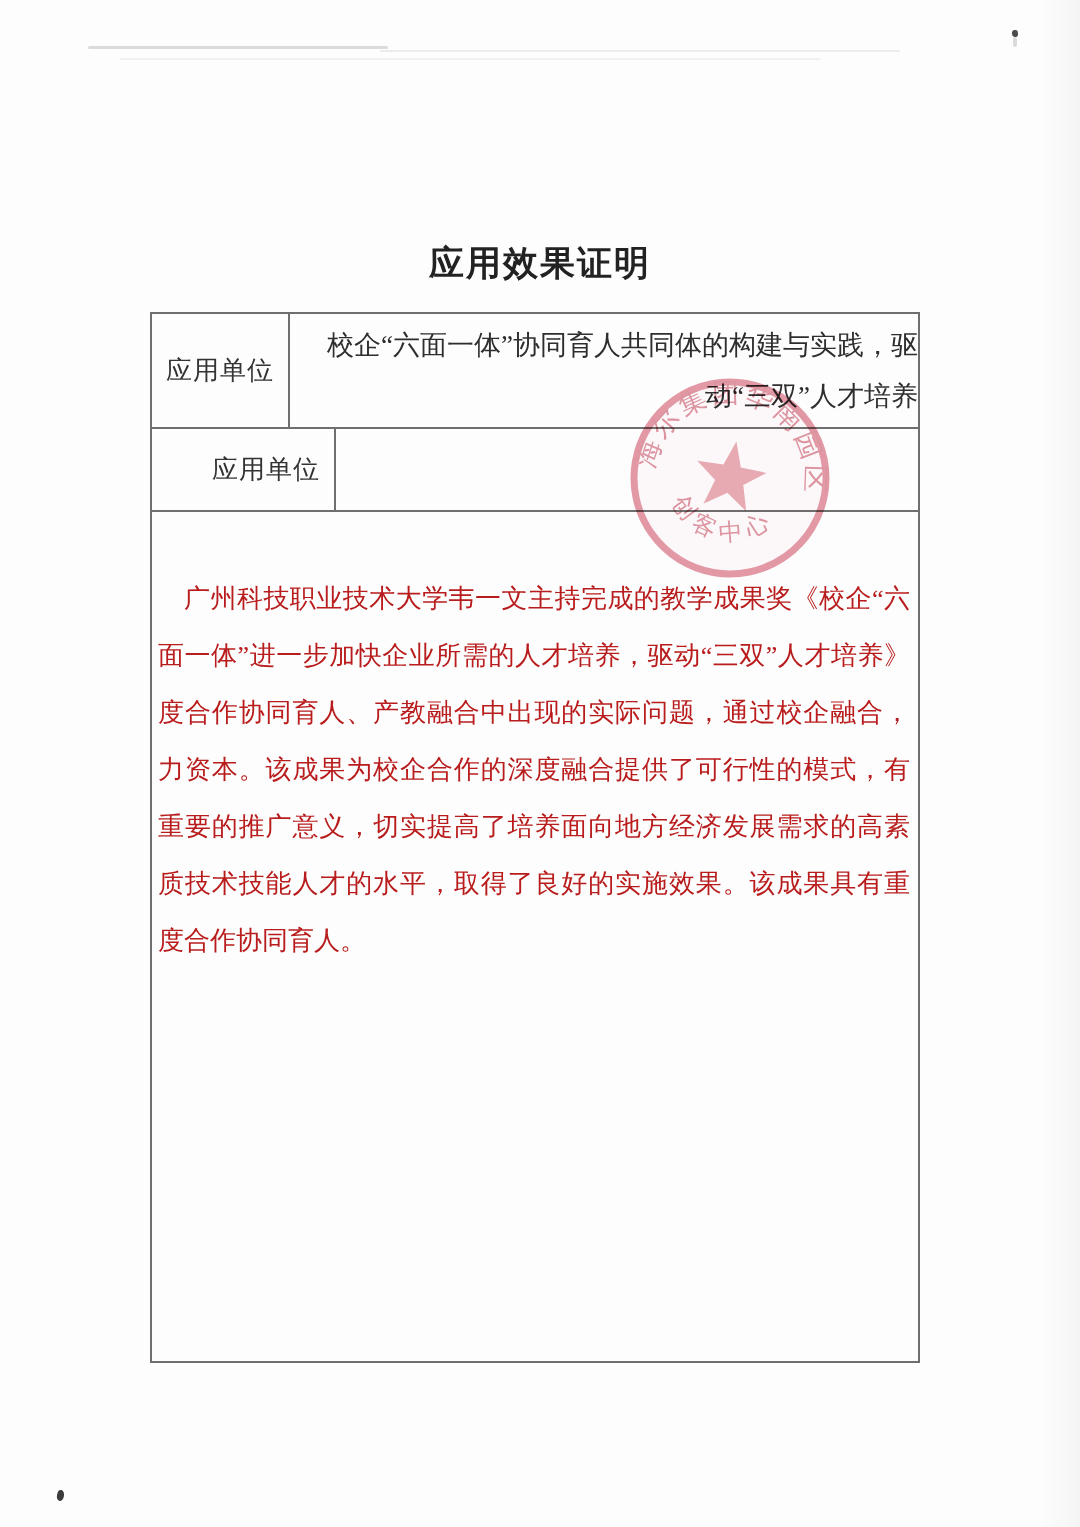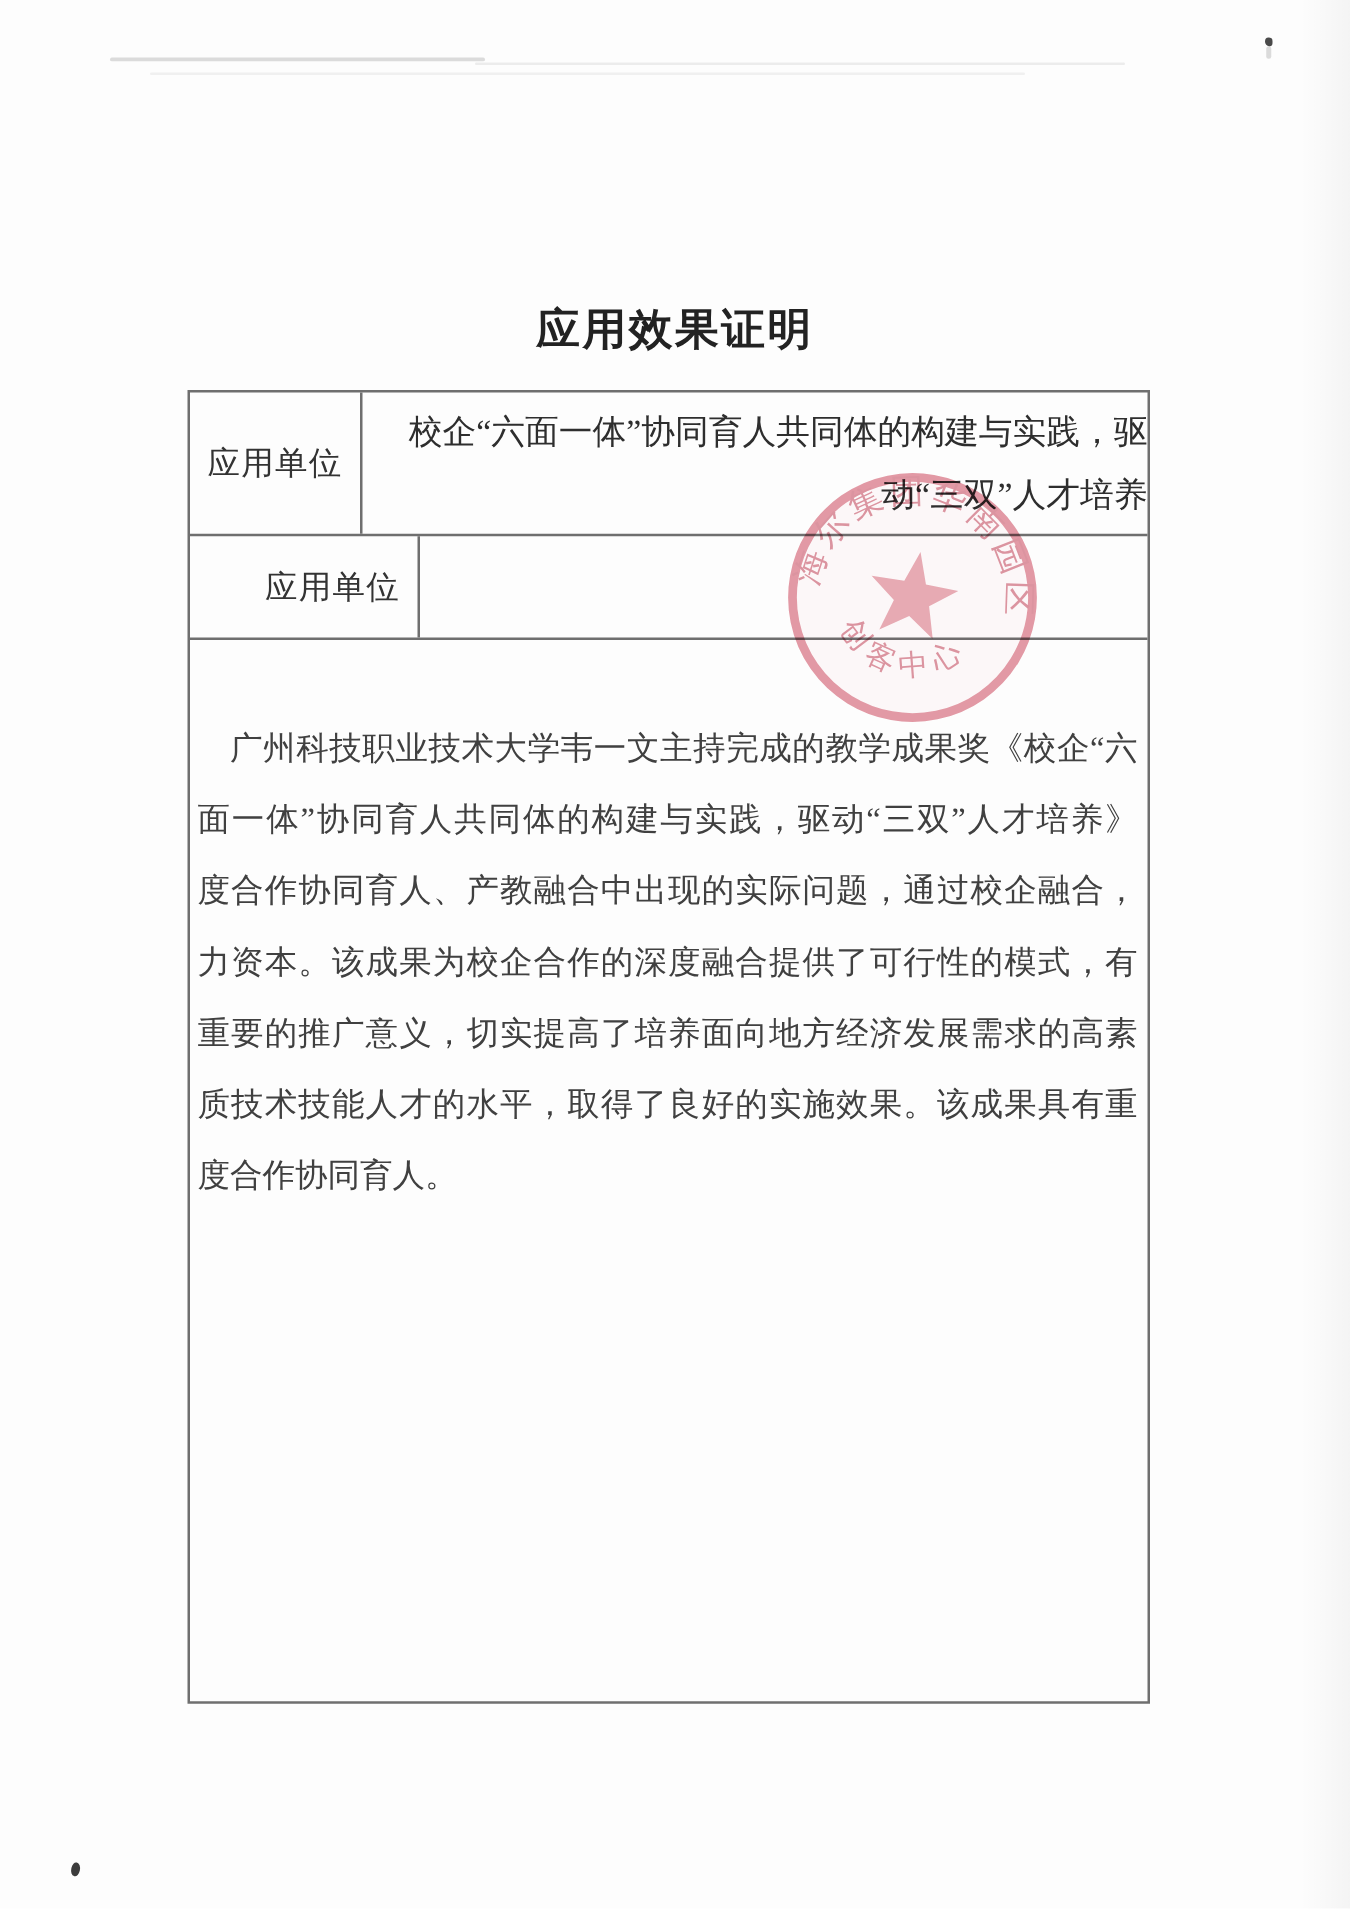--- a/index.html
+++ b/index.html
@@ -100,21 +100,21 @@
     font-size: 27px;
     color: #2e2e2e;
   }
   .val-line { line-height: 51px; white-space: nowrap; }
   
   .body-cell {
     box-sizing: border-box;
     width: 100%;
     padding: 58px 8px 0 6px;
     font-size: 26px;
-    color: #404040;
+    color: #b91c1c;
   }
   .body-line {
     height: 57px;
     line-height: 57px;
     white-space: nowrap;
     text-align: justify;
     text-align-last: justify;
     overflow: hidden;
   }
   .body-line.first { text-indent: 26px; }
@@ -166,21 +166,21 @@
         <div class="val-line">动“三双”人才培养</div>
       </div>
     </div>
     <div class="t-row r2">
       <div class="label-cell">应用单位</div>
       <div class="value-cell"></div>
     </div>
     <div class="t-row r3">
       <div class="body-cell">
         <div class="body-line first">广州科技职业技术大学韦一文主持完成的教学成果奖《校企“六</div>
-        <div class="body-line">面一体”协同育人共同体的构建与实践，驱动“三双”人才培养》</div>
+        <div class="body-line">面一体”进一步加快企业所需的人才培养，驱动“三双”人才培养》</div>
         <div class="body-line">度合作协同育人、产教融合中出现的实际问题，通过校企融合，</div>
         <div class="body-line">力资本。该成果为校企合作的深度融合提供了可行性的模式，有</div>
         <div class="body-line">重要的推广意义，切实提高了培养面向地方经济发展需求的高素</div>
         <div class="body-line">质技术技能人才的水平，取得了良好的实施效果。该成果具有重</div>
         <div class="body-line last">度合作协同育人。</div>
       </div>
     </div>
   </div>
 
   <svg class="stamp" viewBox="0 0 220 220" aria-hidden="true">

